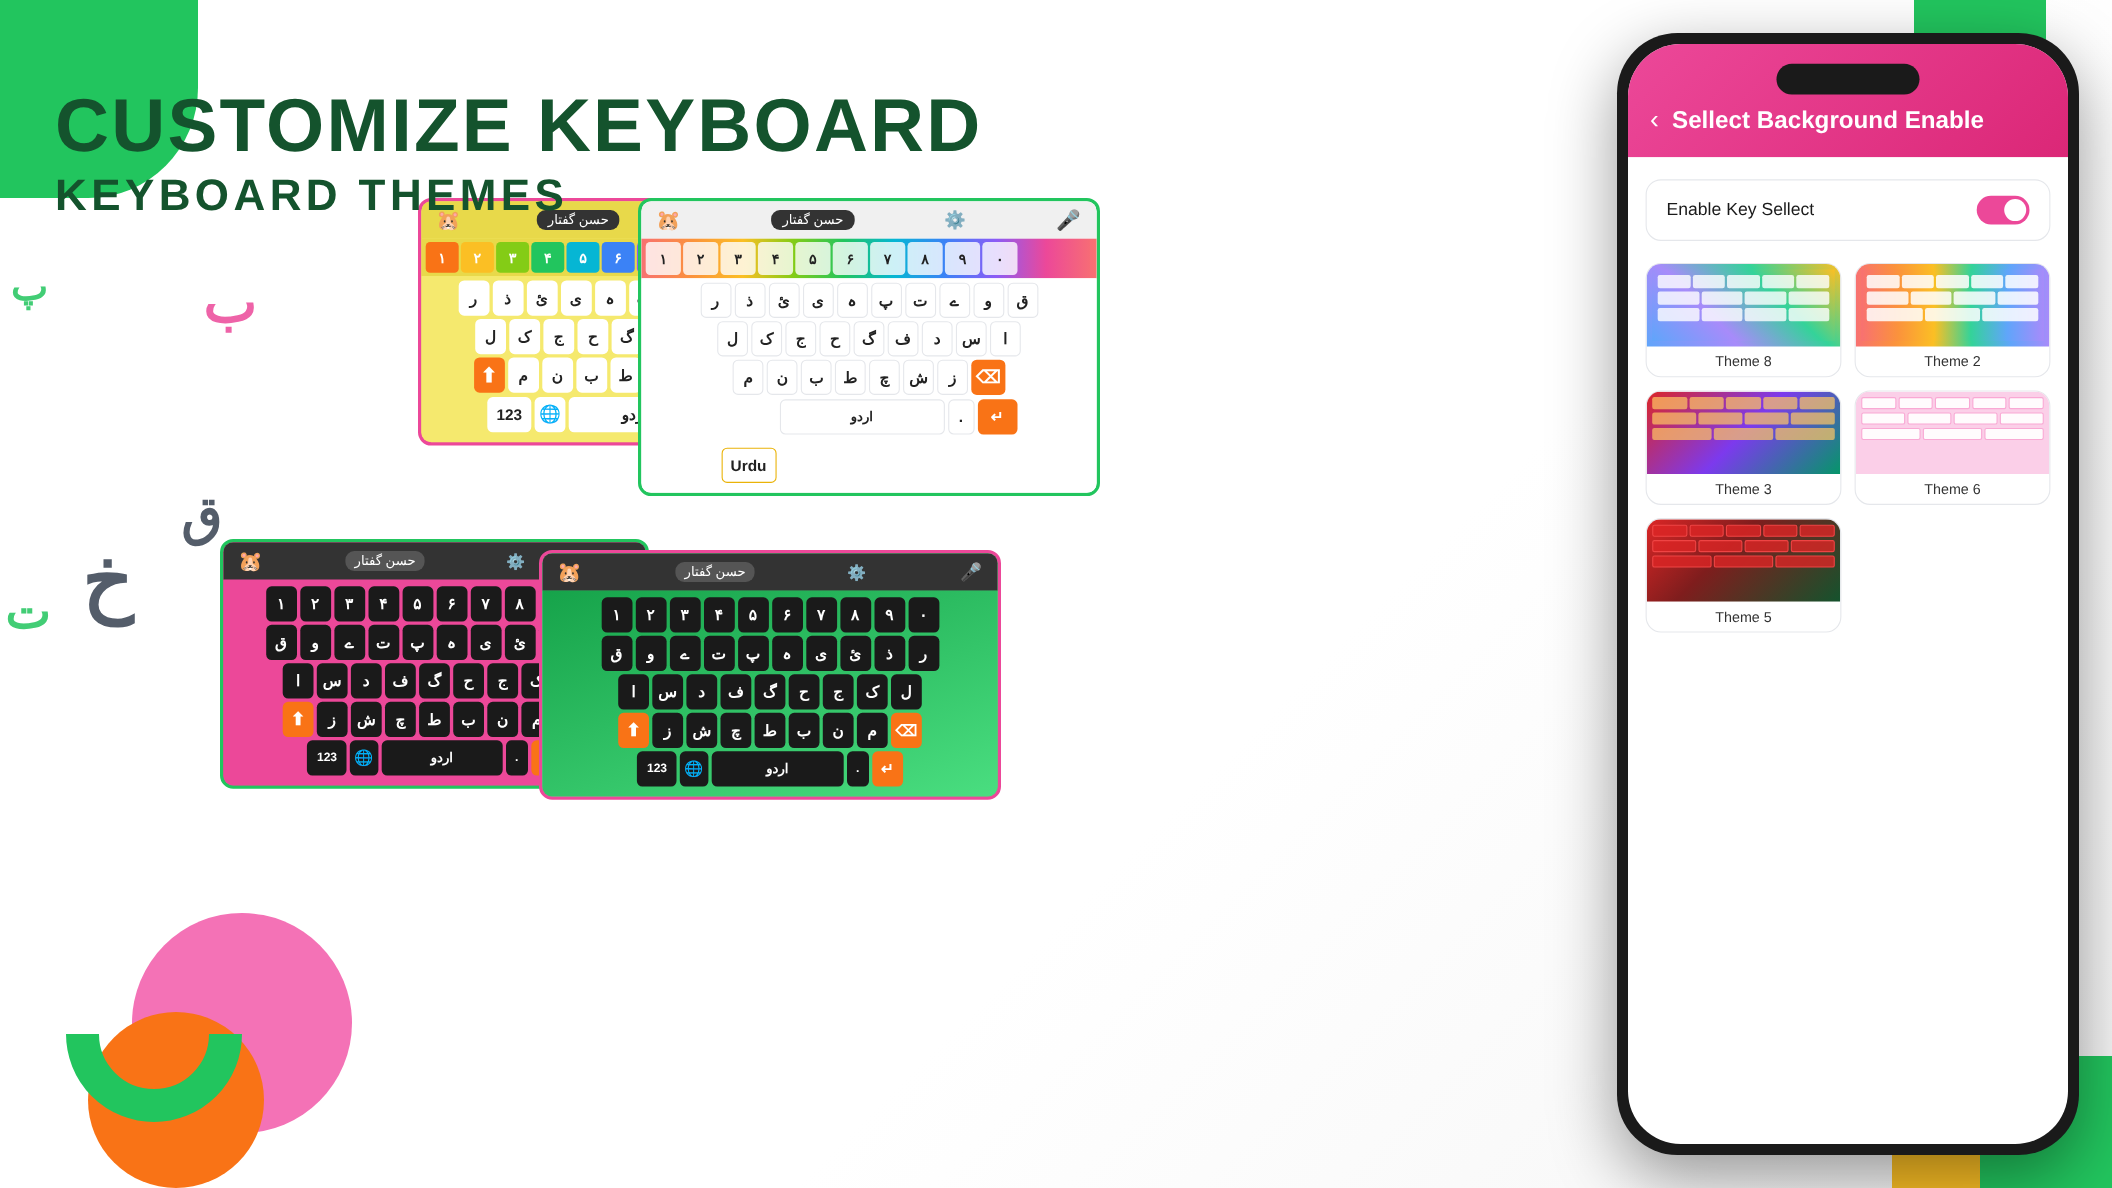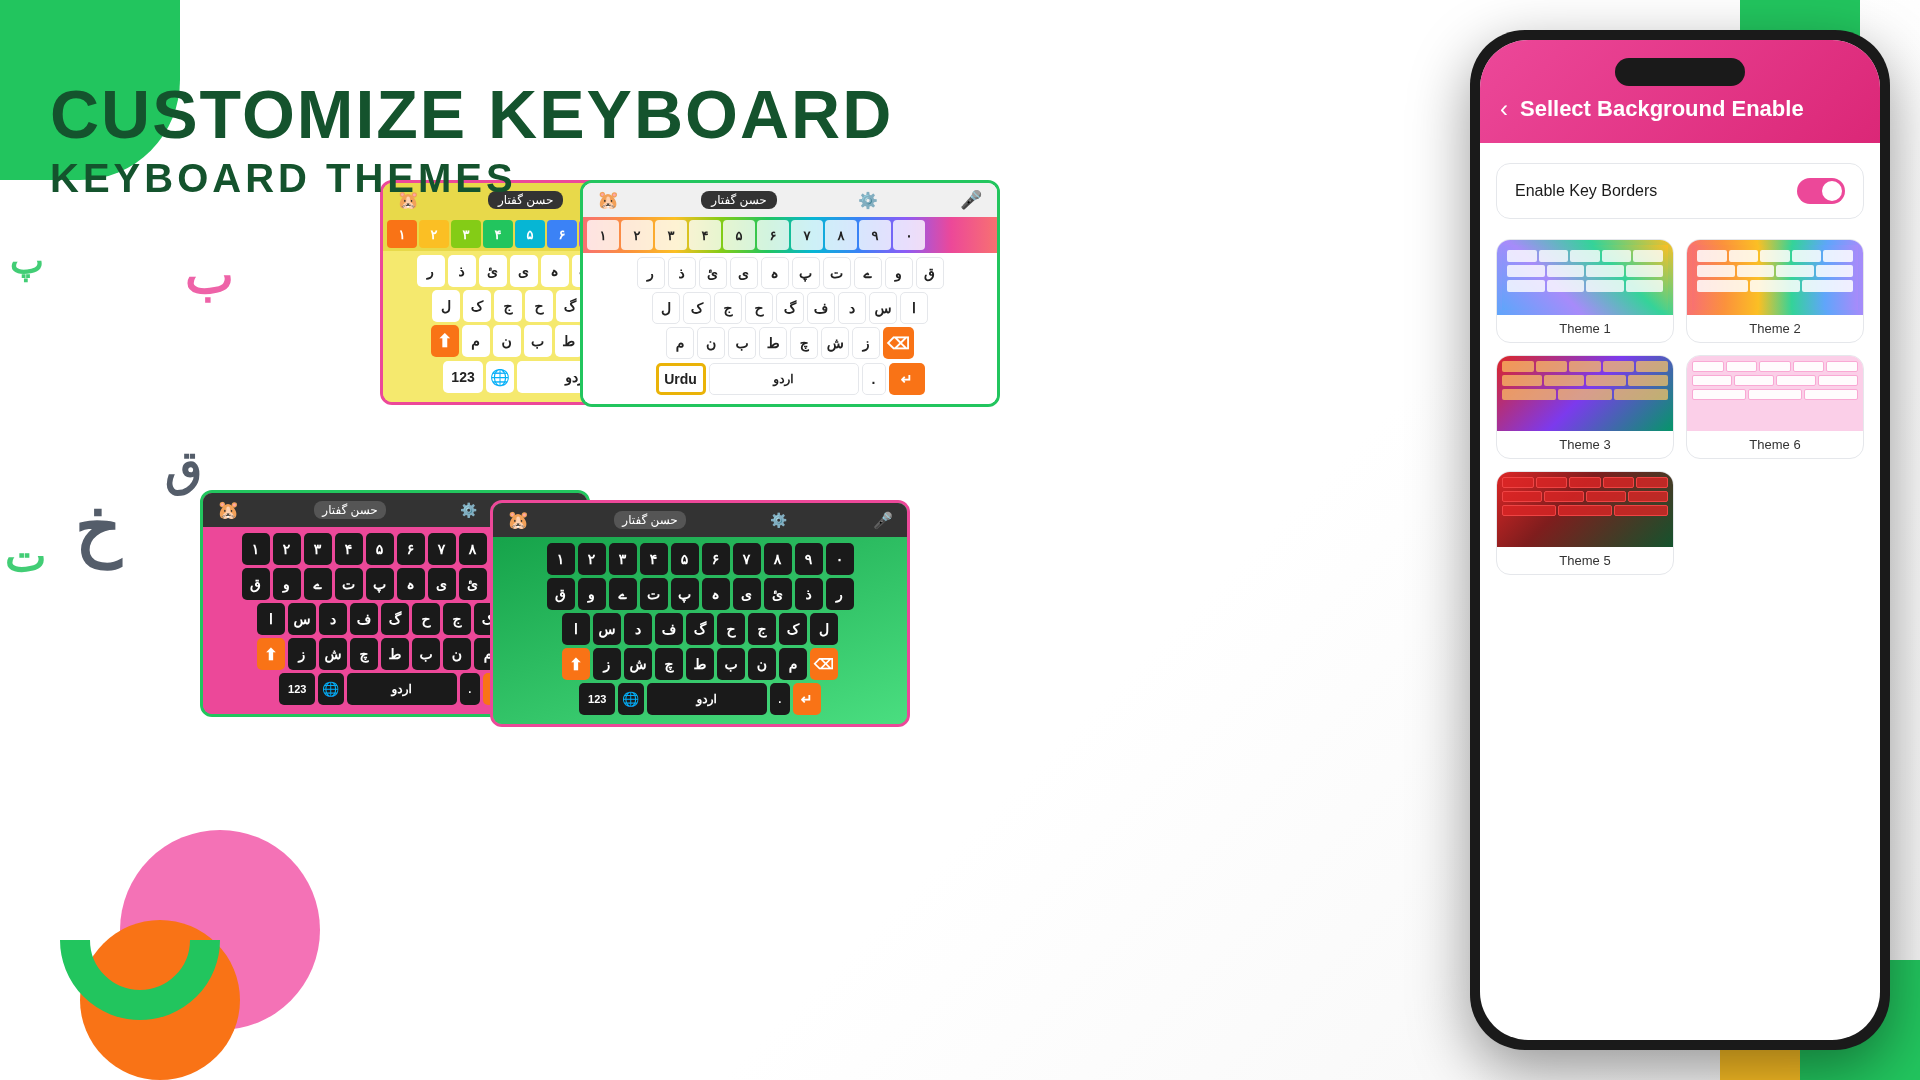--- a/index.html
+++ b/index.html
@@ -487,21 +487,21 @@
         <div class="kb-key white" style="border:1px solid #e5e7eb;">م</div>
           <div class="kb-key white" style="border:1px solid #e5e7eb;">ن</div>
           <div class="kb-key white" style="border:1px solid #e5e7eb;">ب</div>
           <div class="kb-key white" style="border:1px solid #e5e7eb;">ط</div>
           <div class="kb-key white" style="border:1px solid #e5e7eb;">چ</div>
           <div class="kb-key white" style="border:1px solid #e5e7eb;">ش</div>
           <div class="kb-key white" style="border:1px solid #e5e7eb;">ز</div>
         <div class="kb-key accent" style="font-size:16px;">⌫</div>
       </div>
       <div class="kb-row" style="margin-top:4px;">
-        <div class="kb-key white" style="border:3px solid #eab308;min-width:50px;">Urdu</div>
+        <div class="kb-key white" style="border:1px solid #eab308;min-width:50px;margin-top:44px;">Urdu</div>
         <div class="kb-key white" style="border:1px solid #e5e7eb;flex:1;max-width:150px;font-size:12px;">اردو</div>
         <div class="kb-key white" style="border:1px solid #e5e7eb;min-width:24px;">.</div>
         <div class="kb-key accent" style="min-width:36px;font-size:14px;">↵</div>
       </div>
     </div>
   </div>
 
   <div class="keyboard-mockup kb3">
     <div class="kb-top-bar" style="background:#333;color:#fff;">
       <span style="font-size:18px;">🐹</span>
@@ -636,21 +636,21 @@
   <div class="phone-screen">
     <div class="phone-notch"></div>
 
     <div class="phone-header">
       <span class="phone-back-btn">‹</span>
       <span class="phone-header-title">Sellect Background Enable</span>
     </div>
 
     <div class="phone-content">
       <div class="enable-borders-row">
-        <span class="enable-borders-label">Enable Key Borders</span>
+        <span class="enable-borders-label">Enable Key Sellect</span>
         <div class="toggle-on"></div>
       </div>
 
       <div class="themes-grid">
 
         <div class="theme-card">
           <div class="theme-preview theme1-preview">
             <div style="background:linear-gradient(45deg,#60a5fa,#a78bfa,#34d399,#fbbf24);width:100%;height:100%;position:relative;overflow:hidden;">
               <div style="position:absolute;top:5px;left:5px;right:5px;display:flex;flex-direction:column;gap:3px;">
                 <div style="display:flex;gap:2px;">
@@ -668,21 +668,21 @@
                 </div>
                 <div style="display:flex;gap:2px;">
                   <div style="flex:1;height:12px;background:rgba(255,255,255,0.8);border-radius:2px;"></div>
                   <div style="flex:1;height:12px;background:rgba(255,255,255,0.8);border-radius:2px;"></div>
                   <div style="flex:1;height:12px;background:rgba(255,255,255,0.8);border-radius:2px;"></div>
                   <div style="flex:1;height:12px;background:rgba(255,255,255,0.8);border-radius:2px;"></div>
                 </div>
               </div>
             </div>
           </div>
-          <div class="theme-label">Theme 1</div>
+          <div class="theme-label">Theme 8</div>
         </div>
 
         <div class="theme-card">
           <div class="theme-preview theme2-preview">
             <div style="background:linear-gradient(90deg,#f87171,#fb923c,#fbbf24,#34d399,#60a5fa,#a78bfa);width:100%;height:100%;position:relative;overflow:hidden;">
               <div style="position:absolute;top:5px;left:5px;right:5px;display:flex;flex-direction:column;gap:3px;">
                 <div style="display:flex;gap:2px;">
                   <div style="flex:1;height:12px;background:rgba(255,255,255,0.85);border-radius:2px;"></div>
                   <div style="flex:1;height:12px;background:rgba(255,255,255,0.85);border-radius:2px;"></div>
                   <div style="flex:1;height:12px;background:rgba(255,255,255,0.85);border-radius:2px;"></div>

